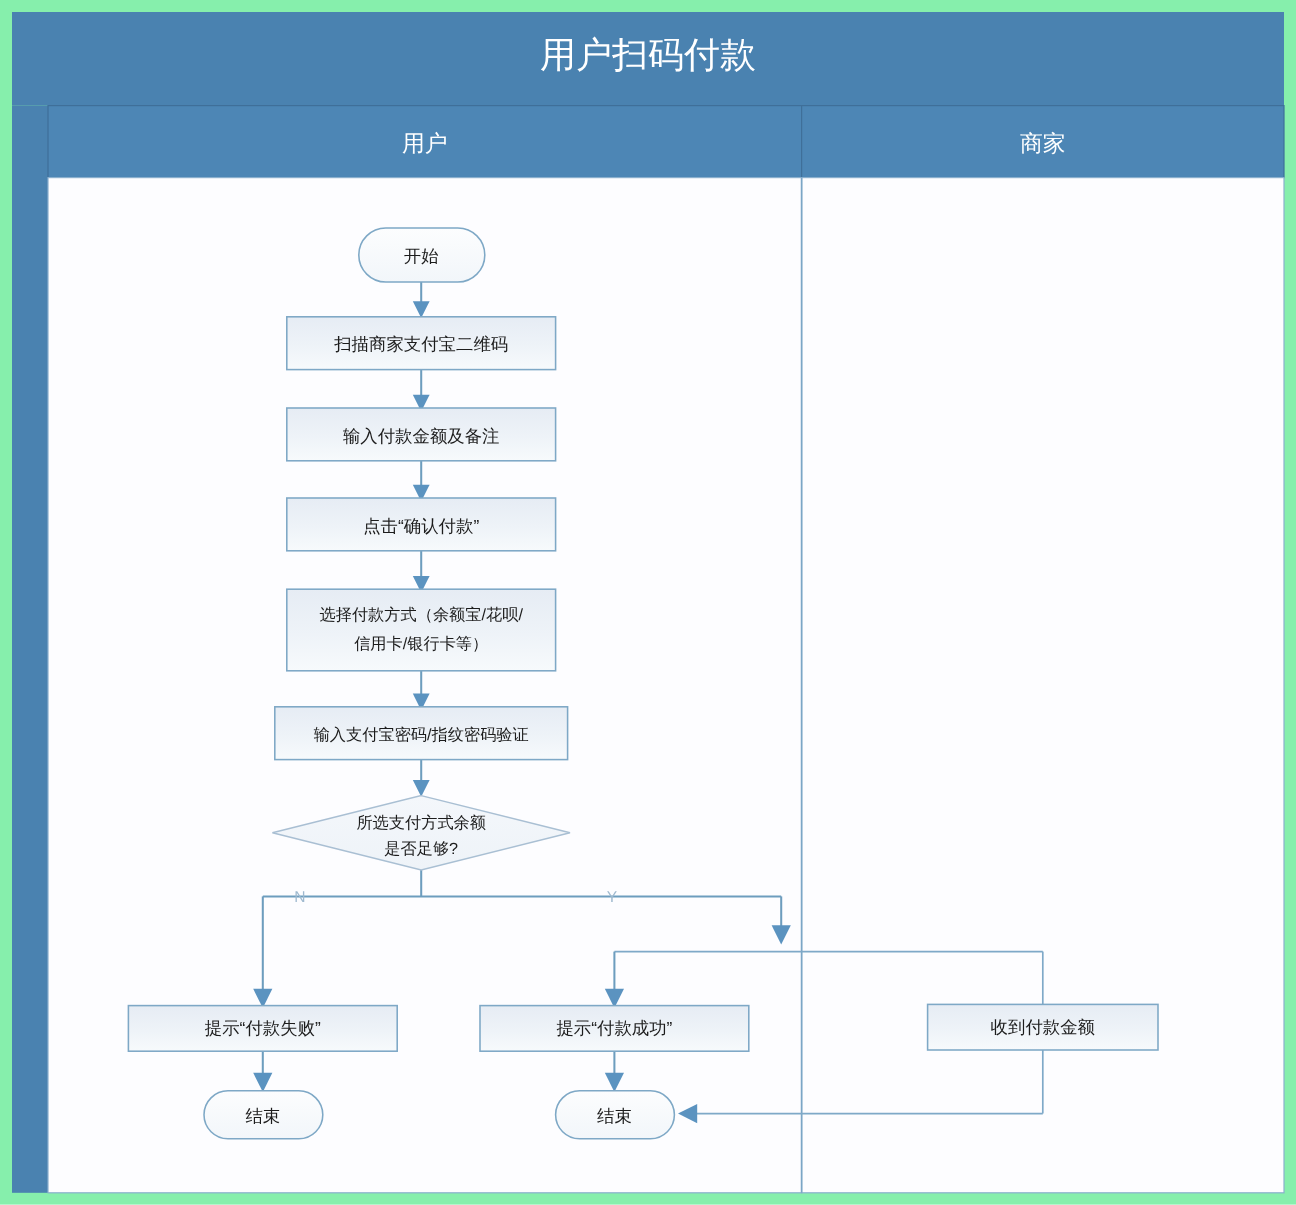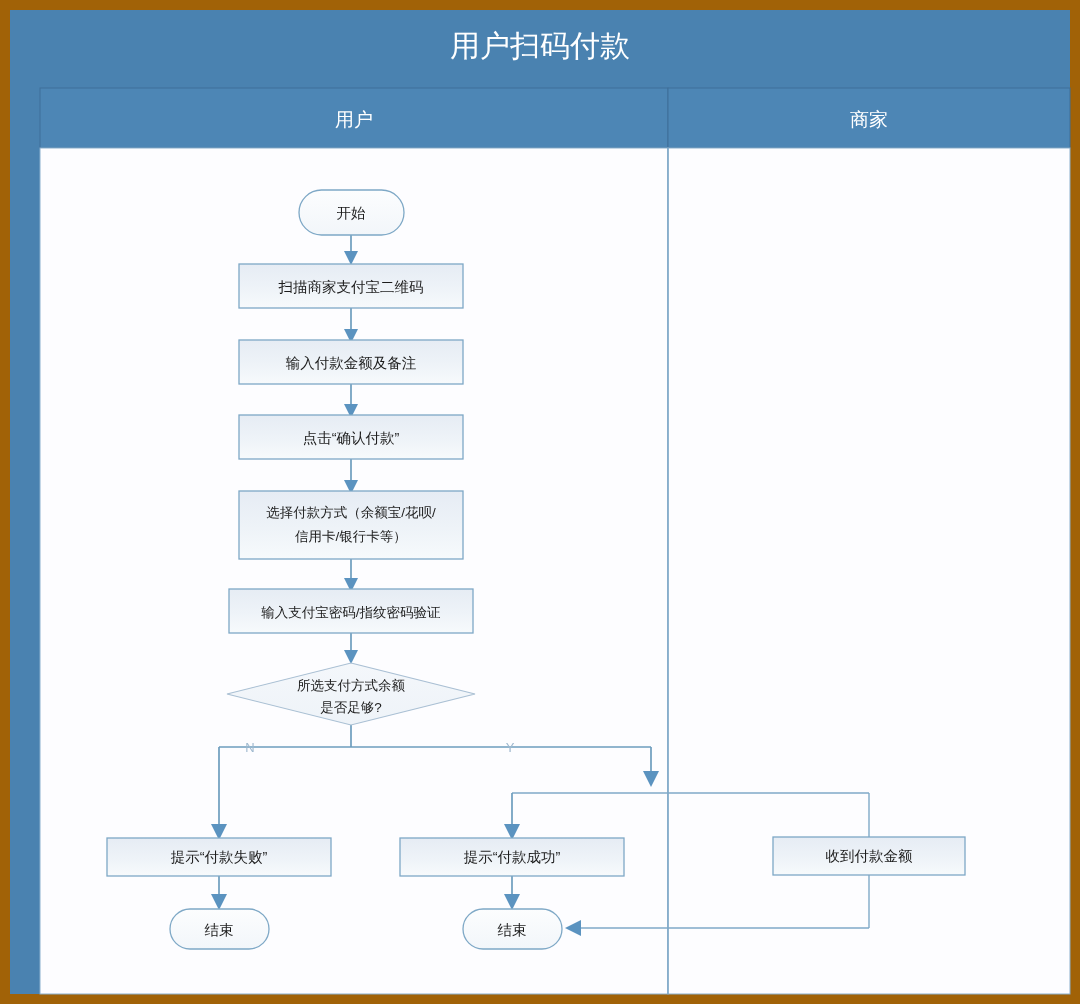--- a/index.html
+++ b/index.html
@@ -7,21 +7,21 @@
     padding: 0;
     background: #ffffff;
   }
   body {
     font-family: "Liberation Sans", "DejaVu Sans", sans-serif;
   }
   #stage {
     position: relative;
     width: 1080px;
     height: 1004px;
-    background: #a16207;
+    background: #86efac;
     overflow: hidden;
   }
   svg.diagram {
     display: block;
     width: 1080px;
     height: 1004px;
   }
   .pool-band { fill: #4a82b0; }
   .lane-head { fill: #4d86b5; stroke: #3f6f99; stroke-width: 1; }
   .lane-body { fill: #fdfdff; stroke: #8aafcd; stroke-width: 1; }

